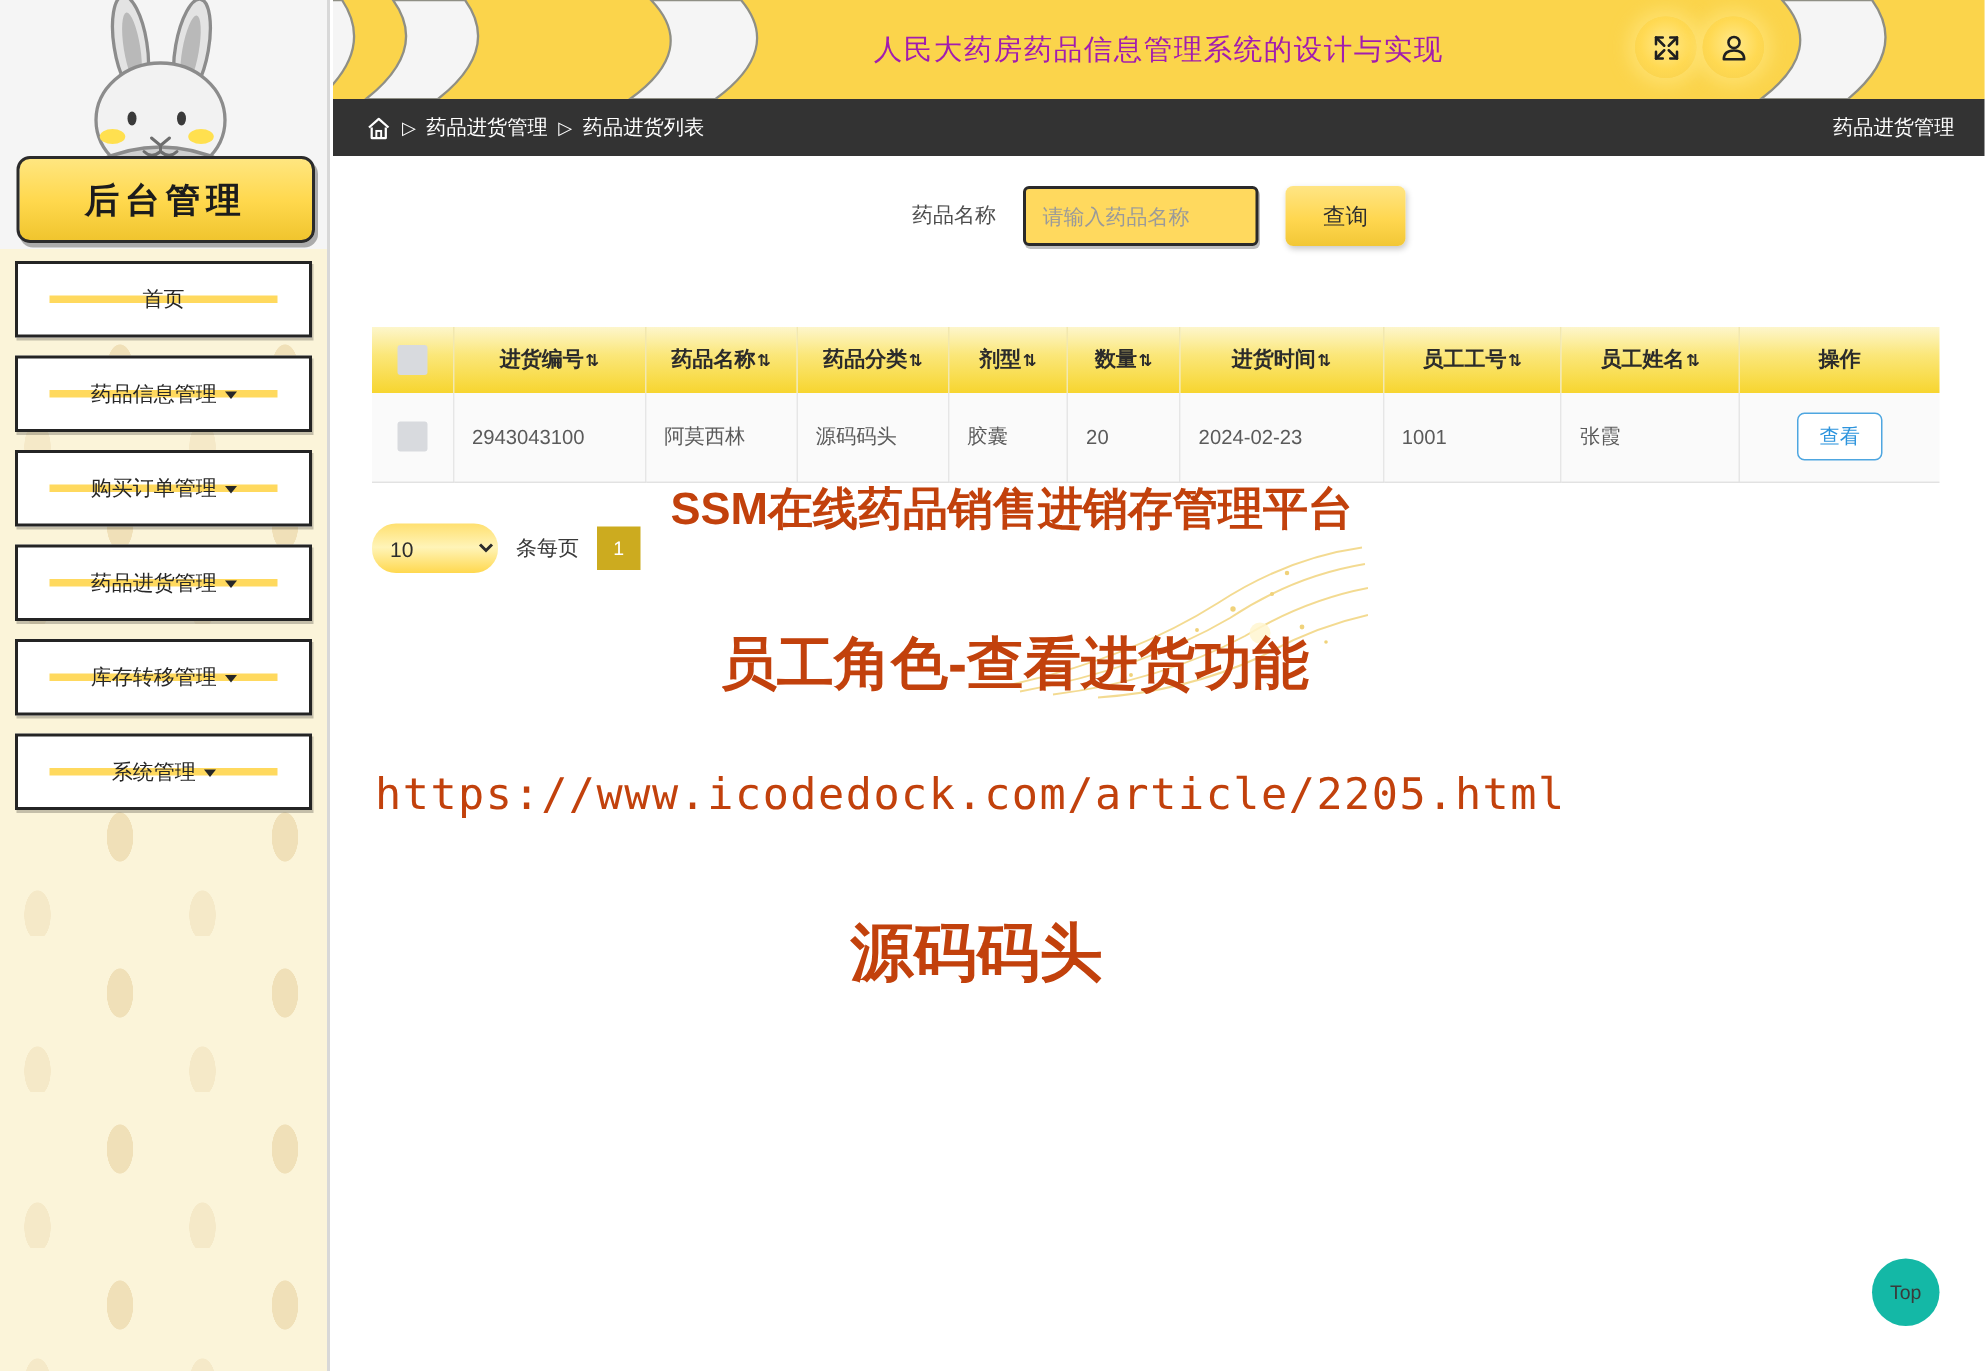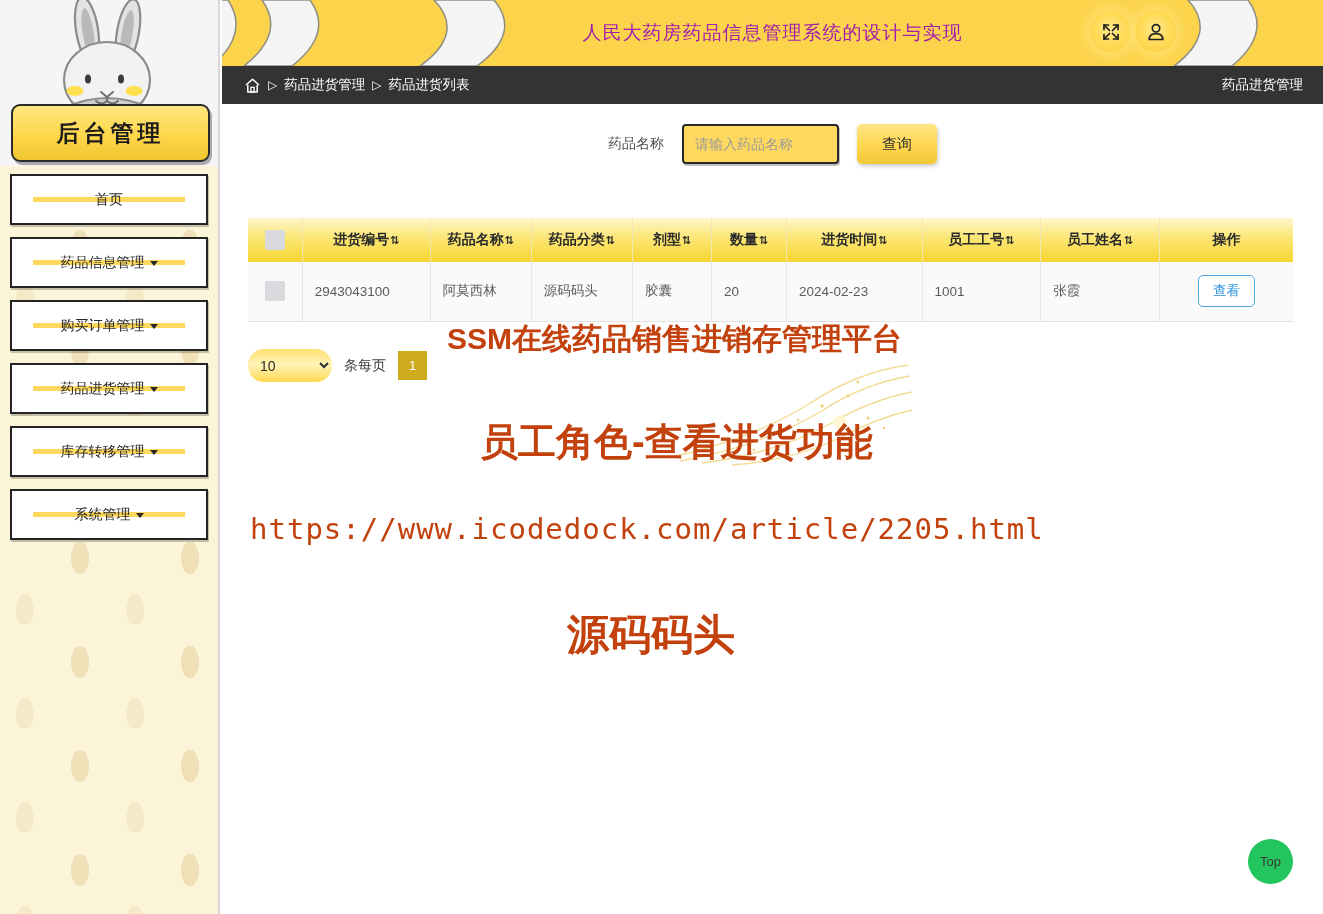--- a/index.html
+++ b/index.html
@@ -194,21 +194,21 @@
     width: 29px; height: 29px; background: #ccab1f;
     color: #ffffff; font-size: 13px;
     display: flex; align-items: center; justify-content: center;
     cursor: pointer;
   }
 
   
   #top-button {
     position: absolute; left: 1026px; top: 735px;
     width: 45px; height: 45px; border-radius: 50%;
-    background: #22c55e;
+    background: #14b8a6;
     display: flex; align-items: center; justify-content: center;
     font-size: 13px; color: #3a3a3a; cursor: pointer;
   }
 </style>
 </head>
 <body>
 
 <div id="sidebar">
 
   <div id="rabbit-panel">

